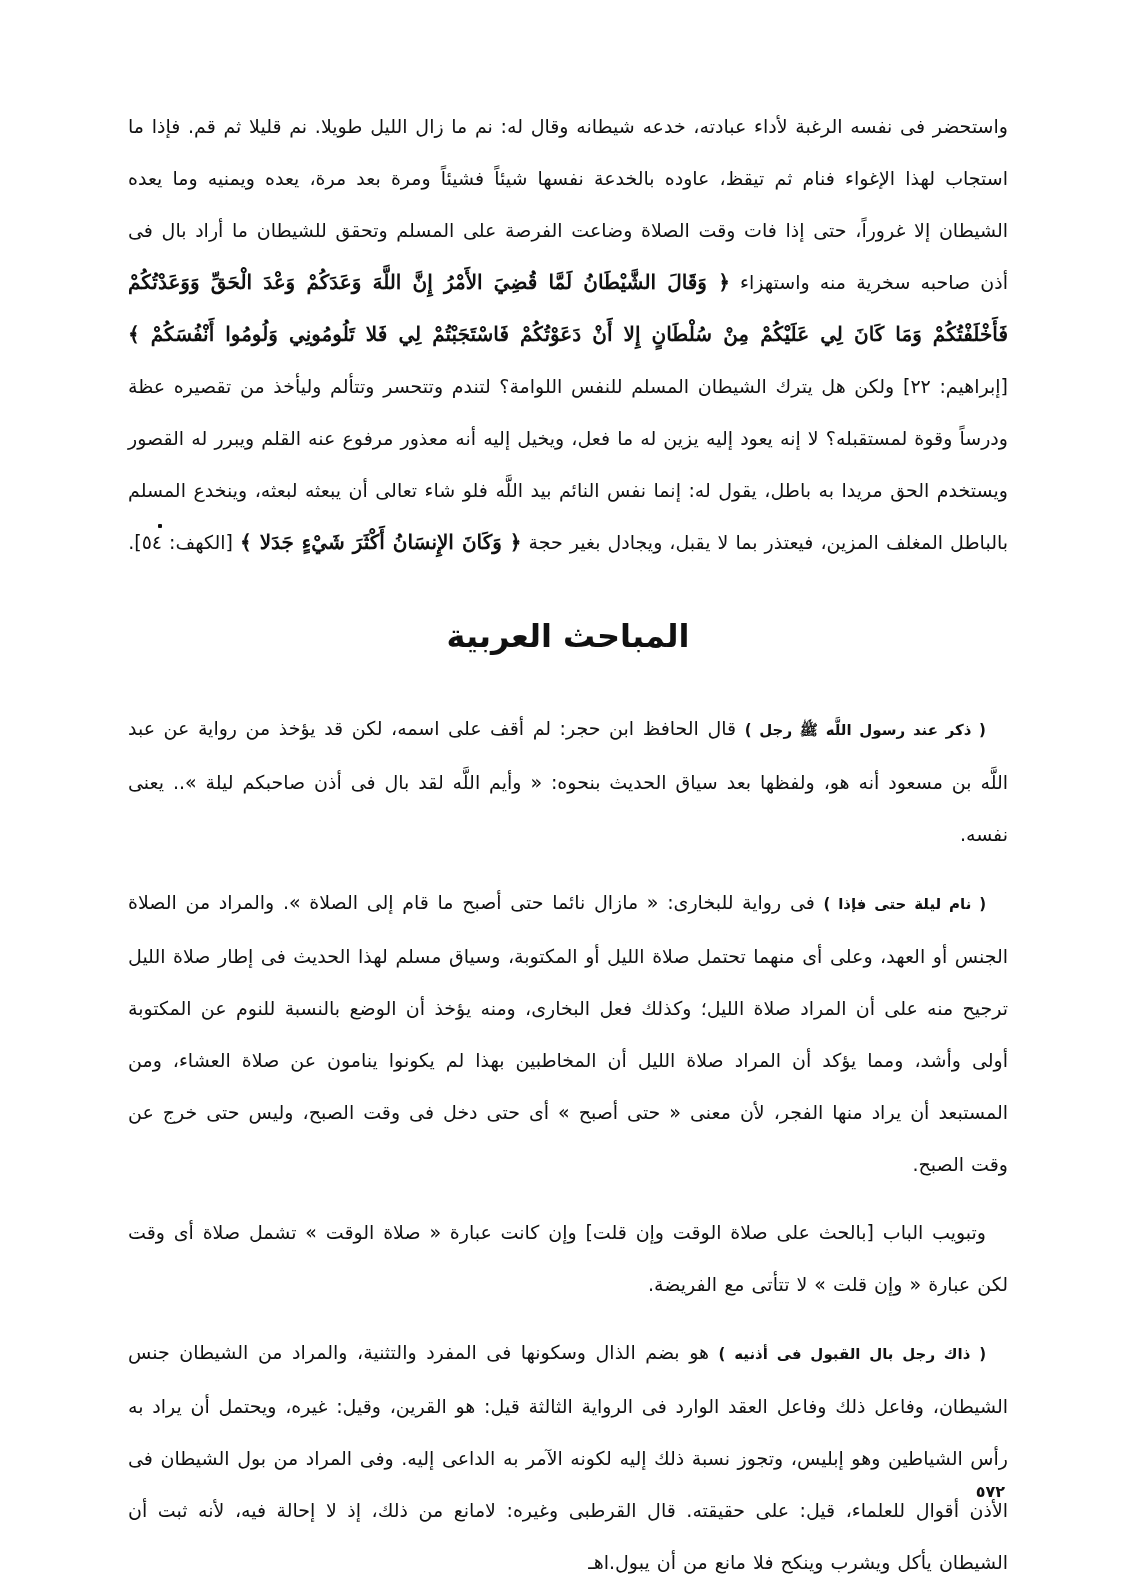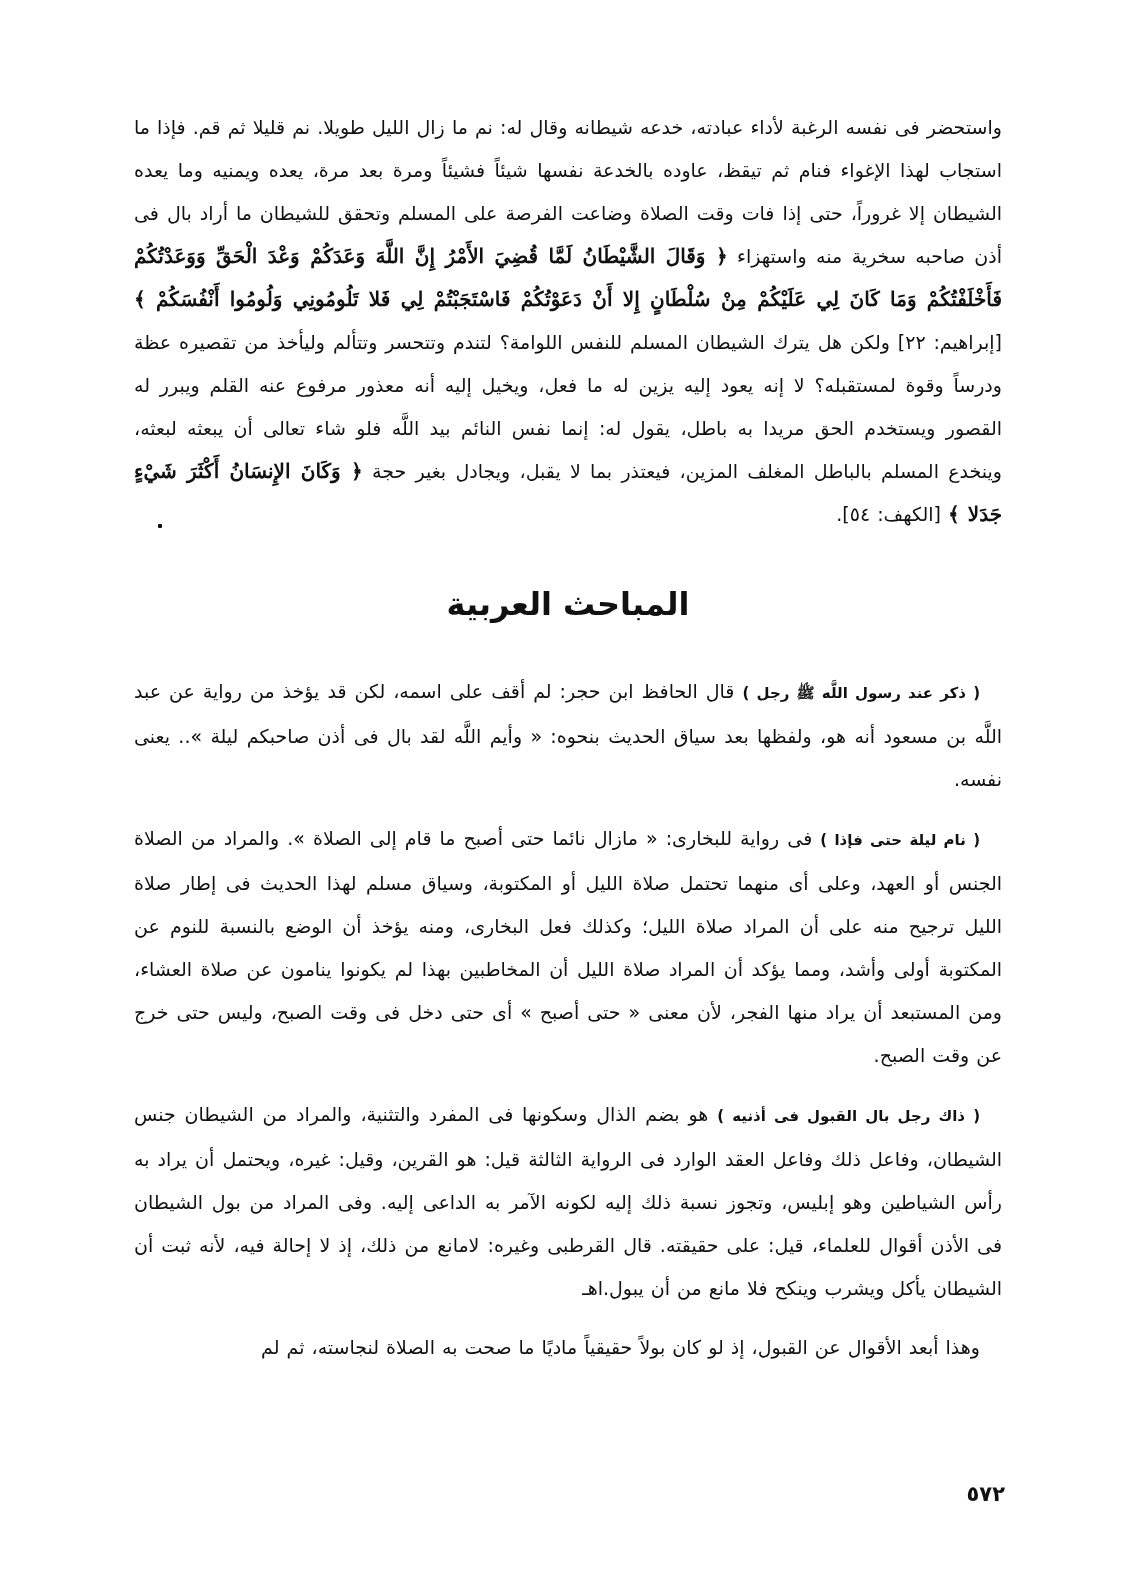--- a/index.html
+++ b/index.html
@@ -19,22 +19,22 @@
       position: absolute;
       top: 100px;
       left: 128px;
       width: 880px;
       direction: rtl;
       text-align: justify;
       text-align-last: right;
     }
     .para {
       font-size: 19px;
-      line-height: 43px;
-      margin: 6px;
+      line-height: 52px;
+      margin: 0;
       word-spacing: 1px;
     }
     .para.indent {
       text-indent: 22px;
     }
     .para + .para {
       margin-top: 6px;
     }
     .quran {
       font-weight: bold;
@@ -59,21 +59,21 @@
       top: 524px;
       width: 4px;
       height: 4px;
       background: #111;
       border-radius: 1px;
     }
     .page-number {
       position: absolute;
       right: 128px;
       top: 1482px;
-      font-size: 21px;
+      font-size: 16px;
       font-weight: bold;
       direction: rtl;
     }
     .sec-gap { margin-top: 16px !important; }
   </style>
 </head>
 <body>
 
 <div class="page">
 
@@ -91,20 +91,23 @@
   <p class="para indent">
     <span class="lemma">( ذكر عند رسول اللَّه ﷺ رجل )</span>
     <span>قال الحافظ ابن حجر: لم أقف على اسمه، لكن قد يؤخذ من رواية عن عبد اللَّه بن مسعود أنه هو، ولفظها بعد سياق الحديث بنحوه: « وأيم اللَّه لقد بال فى أذن صاحبكم ليلة ».. يعنى نفسه.</span>
   </p>
 
   <p class="para indent sec-gap">
     <span class="lemma">( نام ليلة حتى فإذا )</span>
     <span>فى رواية للبخارى: « مازال نائما حتى أصبح ما قام إلى الصلاة ». والمراد من الصلاة الجنس أو العهد، وعلى أى منهما تحتمل صلاة الليل أو المكتوبة، وسياق مسلم لهذا الحديث فى إطار صلاة الليل ترجيح منه على أن المراد صلاة الليل؛ وكذلك فعل البخارى، ومنه يؤخذ أن الوضع بالنسبة للنوم عن المكتوبة أولى وأشد، ومما يؤكد أن المراد صلاة الليل أن المخاطبين بهذا لم يكونوا ينامون عن صلاة العشاء، ومن المستبعد أن يراد منها الفجر، لأن معنى « حتى أصبح » أى حتى دخل فى وقت الصبح، وليس حتى خرج عن وقت الصبح.</span>
   </p>
 
+  <p class="para indent sec-gap">
+    <span>وتبويب الباب [بالحث على صلاة الوقت وإن قلت] وإن كانت عبارة « صلاة الوقت » تشمل صلاة أى وقت لكن عبارة « وإن قلت » لا تتأتى مع الفريضة.</span>
+  </p>
 
   <p class="para indent sec-gap">
     <span class="lemma">( ذاك رجل بال القبول فى أذنيه )</span>
     <span>هو بضم الذال وسكونها فى المفرد والتثنية، والمراد من الشيطان جنس الشيطان، وفاعل ذلك وفاعل العقد الوارد فى الرواية الثالثة قيل: هو القرين، وقيل: غيره، ويحتمل أن يراد به رأس الشياطين وهو إبليس، وتجوز نسبة ذلك إليه لكونه الآمر به الداعى إليه. وفى المراد من بول الشيطان فى الأذن أقوال للعلماء، قيل: على حقيقته. قال القرطبى وغيره: لامانع من ذلك، إذ لا إحالة فيه، لأنه ثبت أن الشيطان يأكل ويشرب وينكح فلا مانع من أن يبول.اهـ</span>
   </p>
 
   <p class="para indent sec-gap">
     <span>وهذا أبعد الأقوال عن القبول، إذ لو كان بولاً حقيقياً ماديًا ما صحت به الصلاة لنجاسته، ثم لم</span>
   </p>
 </div>

